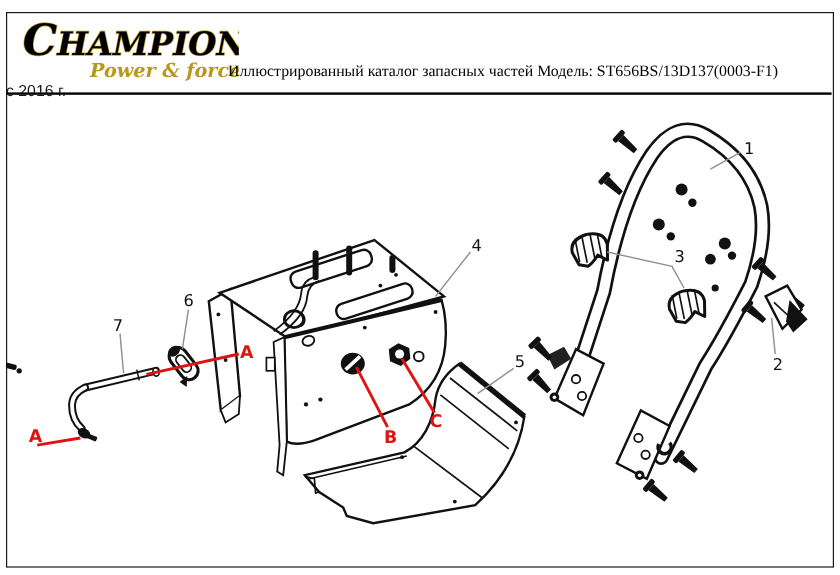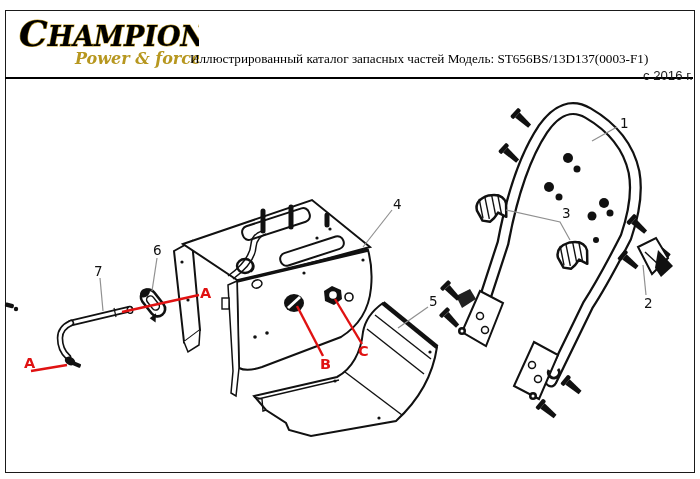--- a/index.html
+++ b/index.html
@@ -1,21 +1,21 @@
 <!DOCTYPE html>
 <html><head>
 <meta charset="utf-8">
 <style>
   html,body{margin:0;padding:0;background:#fff;}
   body{width:700px;height:479px;position:relative;font-family:"Liberation Sans",sans-serif;overflow:hidden;}
   .frame{position:absolute;left:5px;top:10px;width:688px;height:461px;border:1.5px solid #1a1a1a;background:#fff;}
   .header{position:absolute;left:5px;top:10px;width:688px;height:67px;border-bottom:2px solid #000;}
   .logo{position:absolute;left:14px;top:2px;width:180px;height:60px;}
   .title-line1{position:absolute;left:185px;top:41px;width:503px;font-size:13.2px;color:#000000;font-family:Liberation Serif, serif;}
-  .title-line2{position:absolute;left:0px;top:58px;width:688px;text-align:right;font-size:13.2px;color:#1a1a1a;}
+  .title-line2{position:absolute;left:0px;top:58px;width:688px;text-align:left;font-size:13.2px;color:#1a1a1a;}
   svg.diagram{position:absolute;left:0;top:0;width:700px;height:479px;}
   svg text.num{font-family:"DejaVu Sans",sans-serif;font-size:13.5px;fill:#111;}
   svg text.red{font-family:"DejaVu Sans",sans-serif;font-size:14.5px;font-weight:bold;fill:#e01212;}
 </style>
 </head>
 <body>
 
 <div class="frame"></div>
 <div class="header">
   <svg class="logo" viewBox="0 0 180 60">

